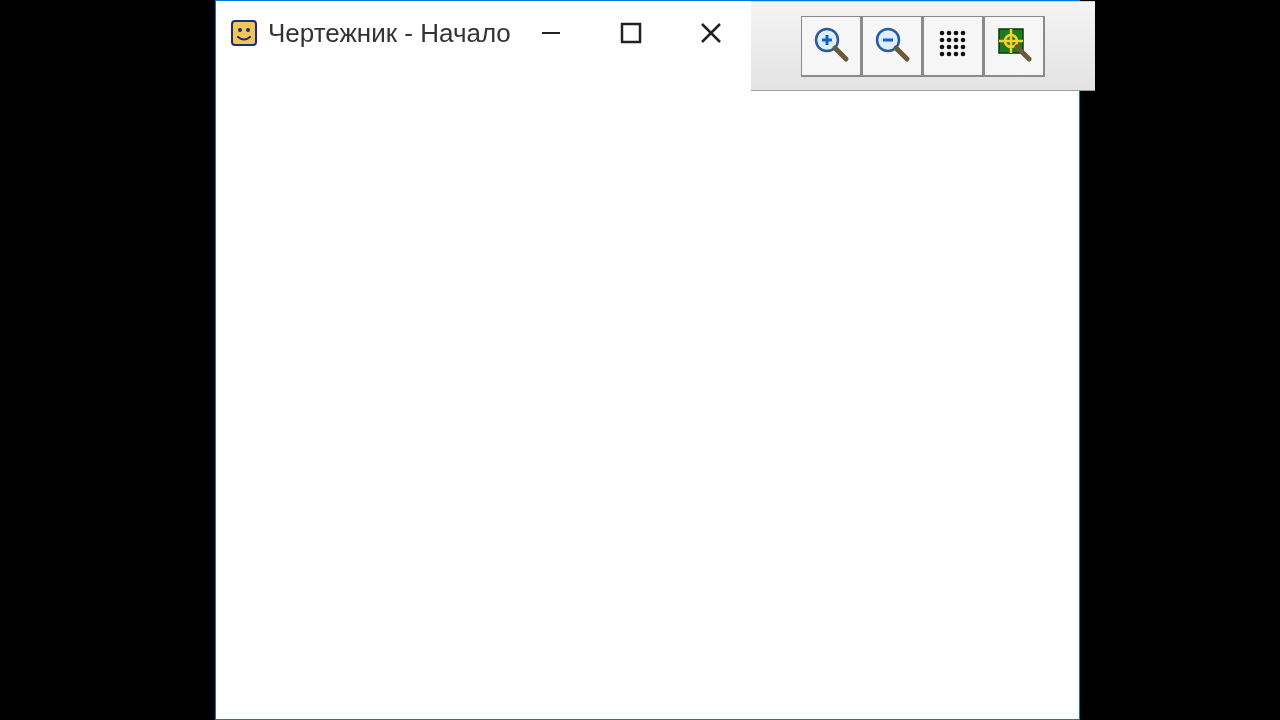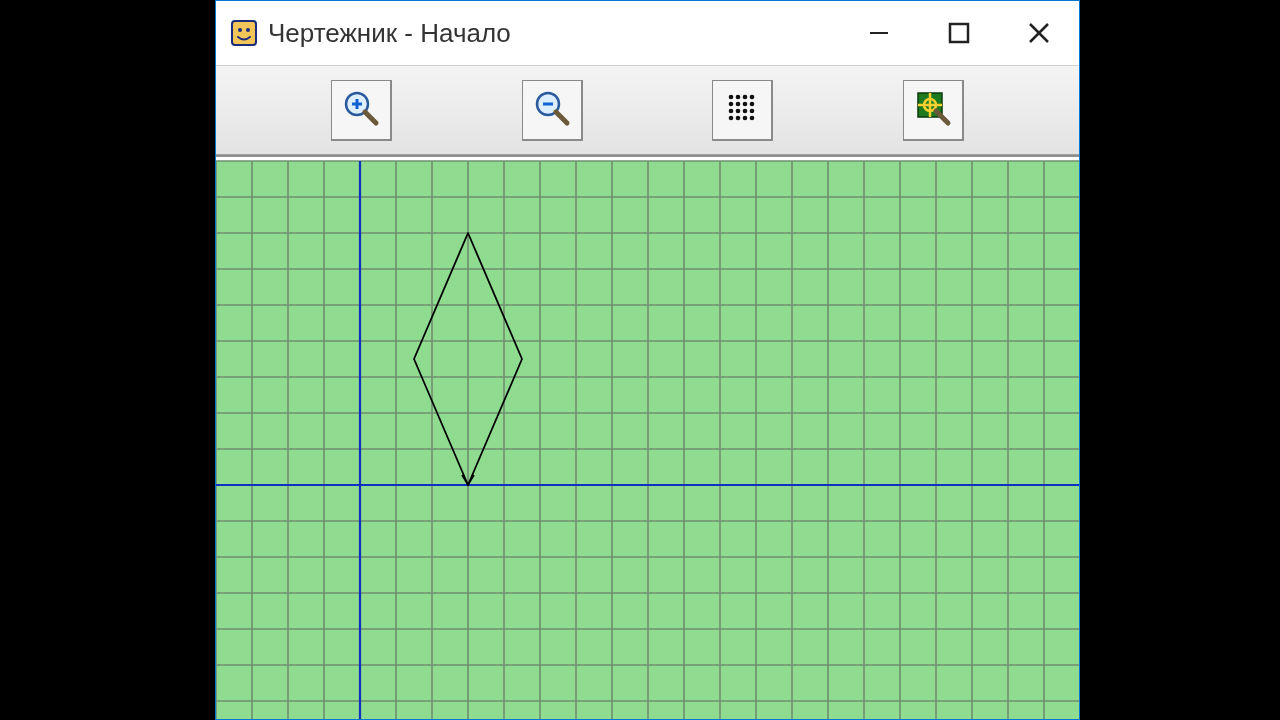--- a/index.html
+++ b/index.html
@@ -19,21 +19,21 @@
   .window {
     position: absolute;
     left: 215px;
     top: 0;
     width: 865px;
     height: 720px;
     background: #fff;
     border: 1px solid #0078d7;
     box-sizing: border-box;
     display: flex;
-    flex-direction: column;
+    flex-direction: row;
   }
   
   .titlebar {
     height: 64px;
     display: flex;
     align-items: center;
     padding: 0 0 0 14px;
     background: #fff;
     color: #333;
     flex: 0 0 auto;

